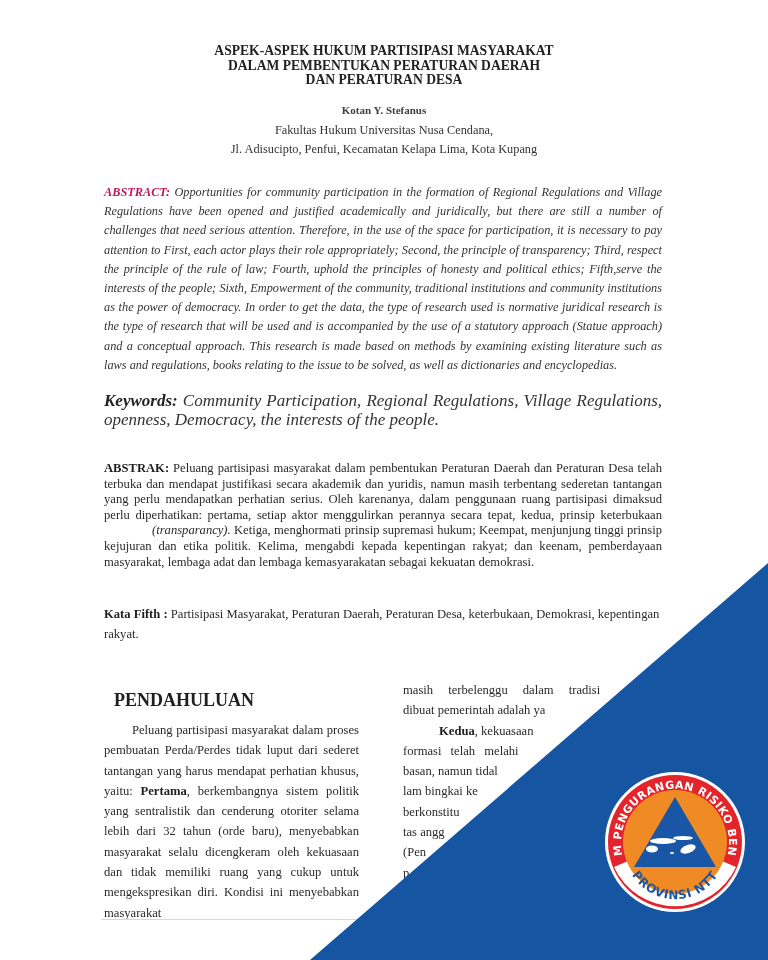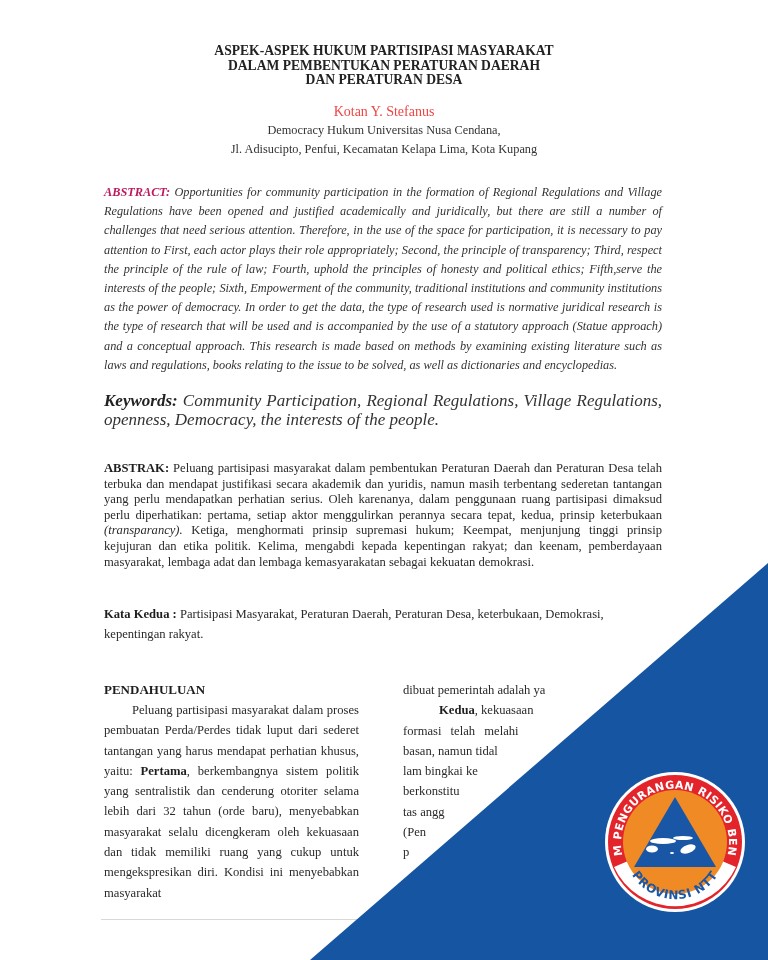--- a/index.html
+++ b/index.html
@@ -8,54 +8,54 @@
     background:#ffffff; color:#2a2a2a;
     font-family:"Liberation Serif", "DejaVu Serif", serif;
   }
   .page { position:absolute; left:0; top:0; width:768px; height:960px; }
   .title {
     position:absolute; left:0; width:768px; top:44px; text-align:center;
     font-weight:bold; font-size:13.6px; line-height:14.5px; color:#222;
   }
   .author {
     position:absolute; left:0; width:768px; top:104px; text-align:center;
-    font-weight:normal; font-size:14px; color:#ef4444;
+    font-weight:bold; font-size:11px; color:#404040;
   }
   .affil {
     position:absolute; left:0; width:768px; top:121px; text-align:center;
     font-size:12.3px; line-height:19px; color:#333;
   }
   .abs-en {
     position:absolute; left:104px; width:558px; top:183px;
     font-style:italic; font-size:12.3px; line-height:19.2px; text-align:justify; color:#333;
   }
   .abs-en .lbl { font-weight:bold; color:#be185d; }
   .kw-en {
     position:absolute; left:104px; width:558px; top:391px;
     font-style:italic; font-size:17px; line-height:19.2px; text-align:justify; color:#333;
   }
   .kw-en .lbl { font-weight:bold; color:#222; }
   .abs-id {
     position:absolute; left:104px; width:558px; top:461px;
     font-size:12.6px; line-height:15.6px; text-align:justify; color:#2a2a2a;
   }
   .abs-id .lbl { font-weight:bold; color:#1e1e1e; }
-  .abs-id i { font-style:italic; }
+  .abs-id i { font-style:italic;margin-left:48px; }
   .kw-id {
     position:absolute; left:104px; width:558px; top:605px;
     font-size:12.6px; line-height:19.5px; color:#2a2a2a;
   }
   .kw-id .lbl { font-weight:bold; color:#1e1e1e; }
   .col {
     position:absolute; top:680px; width:255px;
     font-size:12.6px; line-height:20.3px; text-align:justify; color:#2a2a2a;
   }
   .col.left { left:104px; }
   .col.right { left:403px; width:260px; }
-  .col h2 { margin:0; font-size:13px; line-height:20px; font-weight:bold; color:#1e1e1e; }
+  .col h2 { margin:10px; font-size:18px; line-height:20px; font-weight:bold; color:#1e1e1e; }
   .col p { margin:0; text-indent:0; }
   .col p.ind { text-indent:28px; }
   .col b { color:#1e1e1e; }
   .rule {
     position:absolute; left:101px; top:919px; width:300px; height:1px; background:#d8d8d8;
   }
   .overlay {
     position:absolute; left:0; top:0; width:768px; height:960px; pointer-events:none;
   }
   .logo { position:absolute; left:600px; top:767px; width:150px; height:150px; }
@@ -67,50 +67,51 @@
 
   <div class="title">
     <div>ASPEK-ASPEK HUKUM PARTISIPASI MASYARAKAT</div>
     <div>DALAM PEMBENTUKAN PERATURAN DAERAH</div>
     <div>DAN PERATURAN DESA</div>
   </div>
 
   <div class="author">Kotan Y. Stefanus</div>
 
   <div class="affil">
-    <div>Democracy Hukum Universitas Nusa Cendana,</div>
+    <div>Fakultas Hukum Universitas Nusa Cendana,</div>
     <div>Jl. Adisucipto, Penfui, Kecamatan Kelapa Lima, Kota Kupang</div>
   </div>
 
   <div class="abs-en">
     <span class="lbl">ABSTRACT:</span>
     <span>Opportunities for community participation in the formation of Regional Regulations and Village Regulations have been opened and  justified academically and juridically, but there are still a number of challenges that need serious attention. Therefore, in the use of the space for participation, it is necessary to pay attention to First, each actor plays their role appropriately; Second, the principle of transparency; Third, respect the principle of the rule of law; Fourth, uphold the principles of honesty and political ethics; Fifth,serve the interests of the people; Sixth, Empowerment of the community, traditional institutions and community institutions as the power of democracy. In order to get the data, the type of research used  is   normative juridical research is the type of research that will be used and is accompanied by the use of a statutory approach (Statue approach) and a conceptual approach. This research is made based on methods by examining existing literature such as laws and regulations, books relating to the issue to be solved, as well as dictionaries and encyclopedias.</span>
   </div>
 
   <div class="kw-en">
     <span class="lbl">Keywords:</span>
     <span>Community Participation, Regional Regulations, Village Regulations, openness, Democracy, the interests of the people.</span>
   </div>
 
   <div class="abs-id">
     <span class="lbl">ABSTRAK:</span>
     <span>Peluang partisipasi masyarakat dalam pembentukan Peraturan Daerah dan Peraturan Desa telah terbuka dan mendapat justifikasi secara akademik dan yuridis, namun masih terbentang sederetan tantangan yang perlu mendapatkan perhatian serius. Oleh karenanya, dalam penggunaan ruang partisipasi dimaksud perlu diperhatikan: pertama, setiap aktor menggulirkan perannya secara tepat, kedua, prinsip keterbukaan </span><i>(transparancy).</i><span> Ketiga, menghormati prinsip supremasi hukum; Keempat, menjunjung tinggi prinsip kejujuran dan etika politik. Kelima, mengabdi kepada kepentingan rakyat; dan keenam, pemberdayaan masyarakat, lembaga adat dan lembaga kemasyarakatan sebagai kekuatan demokrasi.</span>
   </div>
 
   <div class="kw-id">
-    <span class="lbl">Kata Kedua :</span>
+    <span class="lbl">Kata Fifth :</span>
     <span>Partisipasi Masyarakat, Peraturan Daerah, Peraturan Desa, keterbukaan, Demokrasi, kepentingan rakyat.</span>
   </div>
 
   <div class="col left">
     <h2>PENDAHULUAN</h2>
     <p class="ind"><span>Peluang partisipasi masyarakat dalam proses pembuatan Perda/Perdes tidak luput dari sederet tantangan  yang harus mendapat perhatian khusus, yaitu: </span><b>Pertama</b><span>, berkembangnya sistem politik yang sentralistik dan cenderung otoriter selama lebih dari 32 tahun (orde baru), menyebabkan masyarakat selalu dicengkeram oleh kekuasaan dan tidak memiliki ruang yang cukup untuk mengekspresikan diri. Kondisi ini menyebabkan masyarakat</span></p>
   </div>
 
   <div class="col right">
+    <div style="word-spacing:12px;">masih terbelenggu dalam tradisi</div>
     <div>dibuat pemerintah adalah ya</div>
     <div style="text-indent:36px;"><b>Kedua</b><span>, kekuasaan</span></div>
     <div style="word-spacing:6px;">formasi telah melahi</div>
     <div>basan, namun tidal</div>
     <div>lam bingkai ke</div>
     <div>berkonstitu</div>
     <div>tas angg</div>
     <div>(Pen</div>
     <div>p</div>
   </div>

